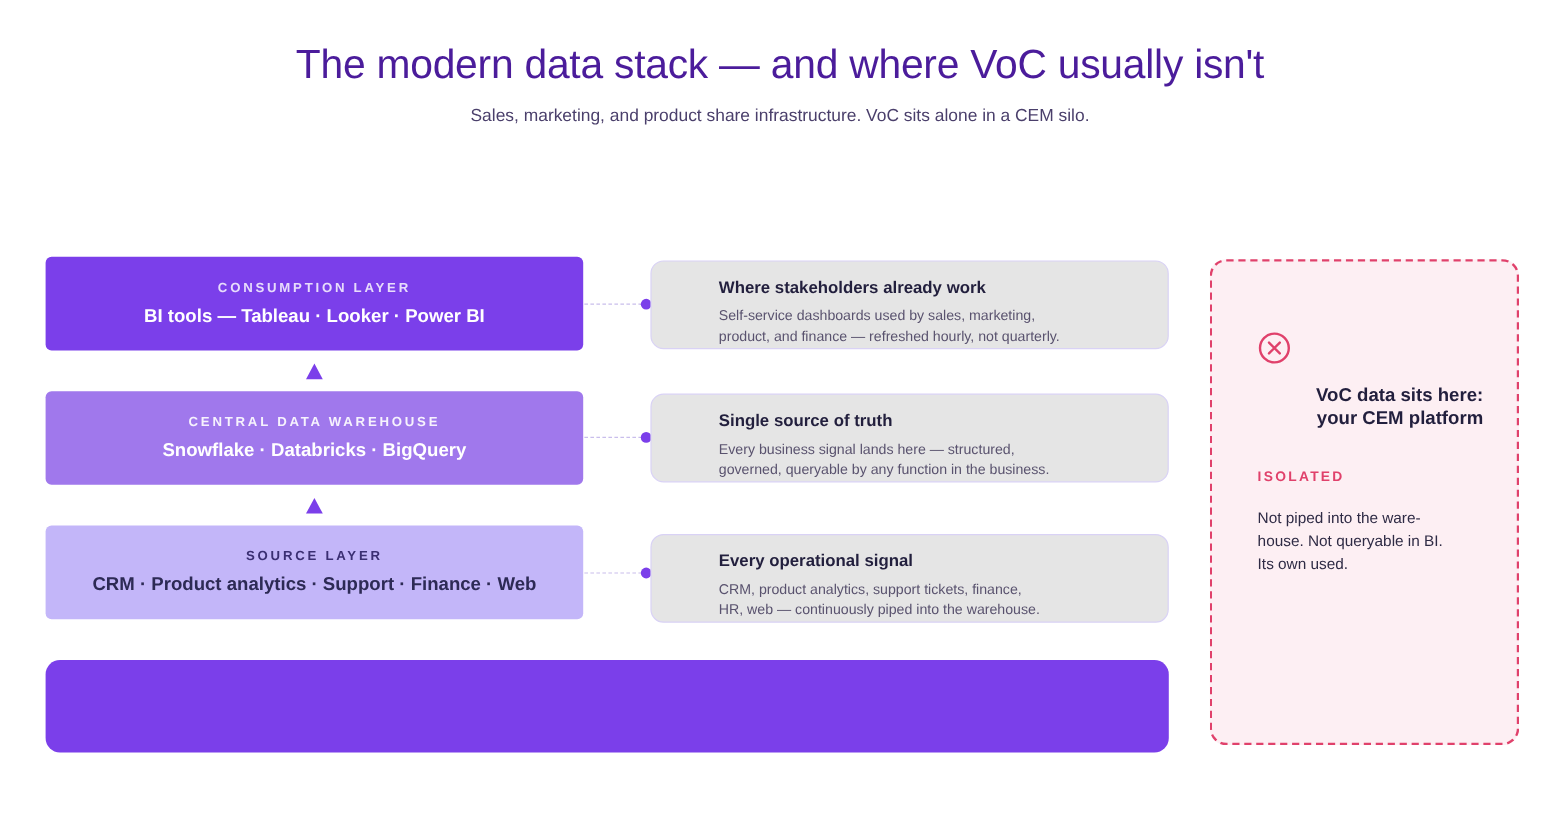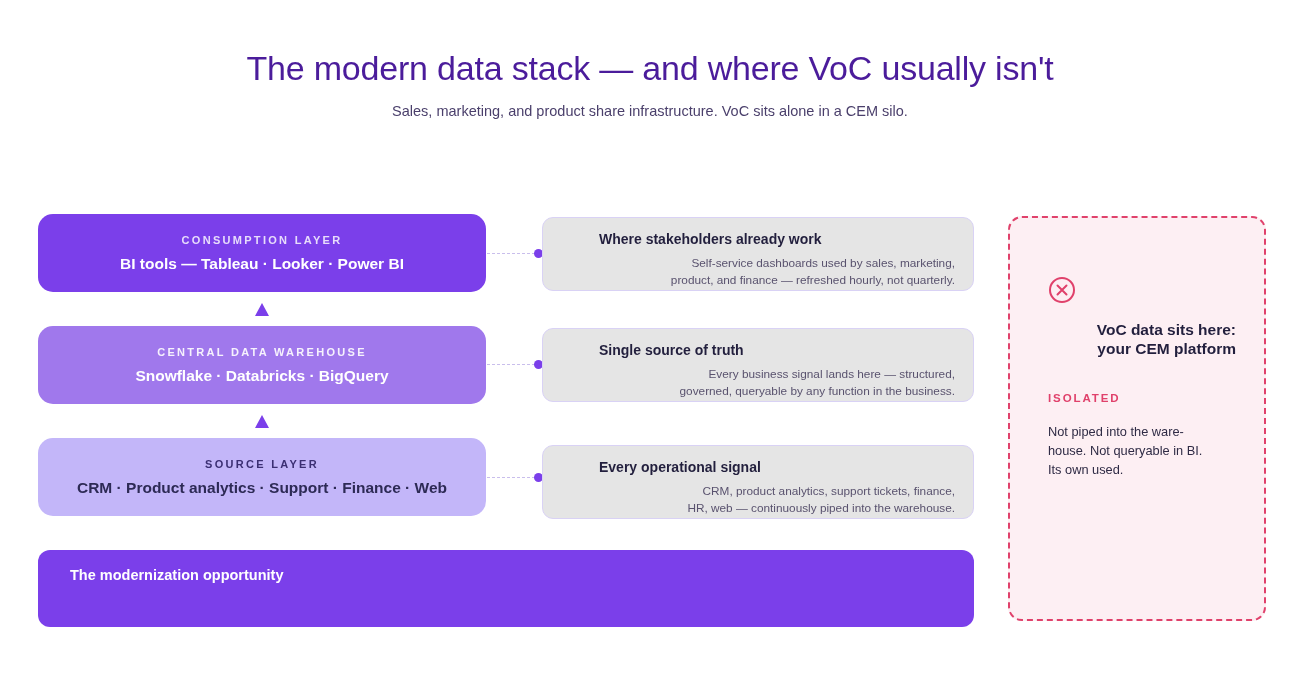--- a/index.html
+++ b/index.html
@@ -5,33 +5,33 @@
   * { box-sizing: border-box; margin: 0; padding: 0; }
   html, body {
     width: 1300px; height: 694px;
     background: #ffffff;
     font-family: "Liberation Sans", sans-serif;
     overflow: hidden;
   }
   .page { position: relative; width: 1300px; height: 694px; }
 
   
-  .header { position: absolute; top: 48px; left: 0; width: 1300px; text-align: center; }
+  .header { position: absolute; top: 34px; left: 0; width: 1300px; text-align: center; }
   .title {
     font-size: 34px; font-weight: 400; color: #4B1C9B;
     letter-spacing: -0.2px; line-height: 1.2;
   }
   .subtitle {
     margin-top: 14px; font-size: 14.5px; color: #4A3F6B; font-weight: 400;
   }
 
   
   .stack { position: absolute; left: 38px; top: 214px; width: 448px; }
   .layer {
-    position: relative; width: 448px; height: 78px; border-radius: 15px;
+    position: relative; width: 448px; height: 78px; border-radius: 5px;
     display: flex; flex-direction: column; align-items: center; justify-content: center;
   }
   .layer-label {
     font-size: 11px; font-weight: 700; letter-spacing: 2.3px; text-transform: uppercase;
     line-height: 1;
   }
   .layer-title { margin-top: 10px; font-size: 15.5px; font-weight: 700; line-height: 1; }
 
   .layer.l0 { background: #7B3FEA; }
   .layer.l0 .layer-label { color: rgba(255,255,255,0.82); }
@@ -66,21 +66,20 @@
   
   .card {
     position: absolute; left: 542px; width: 432px; height: 74px;
     background: #e5e5e5; border: 1.5px solid #D9D2F5; border-radius: 11px;
     padding: 13px 18px 0 56px;
   }
   .card-title { font-size: 14px; font-weight: 700; color: #221F3D; line-height: 1.2; }
   .card-body {
     margin-top: 7px; font-size: 11.8px; color: #59526E; line-height: 1.42;
     white-space: pre-line;
-    text-align: right;
   }
 
   
   .isolated {
     position: absolute; left: 1008px; top: 216px; width: 258px; height: 405px;
     background: #FDEFF3; border: 2px dashed #E0416B; border-radius: 14px;
     padding: 58px 28px 0 38px;
   }
   .x-icon { width: 28px; height: 28px; display: block; }
   .iso-title {
@@ -173,16 +172,15 @@
     </svg>
     <div class="iso-title">VoC data sits here:
 your CEM platform</div>
     <div class="iso-tag">ISOLATED</div>
     <div class="iso-body">Not piped into the ware-
 house. Not queryable in BI.
 Its own used.</div>
   </div>
 
   <div class="banner">
-    <div class="banner-title">The modernization opportunity</div>
   </div>
 
 </div>
 
 </body></html>

